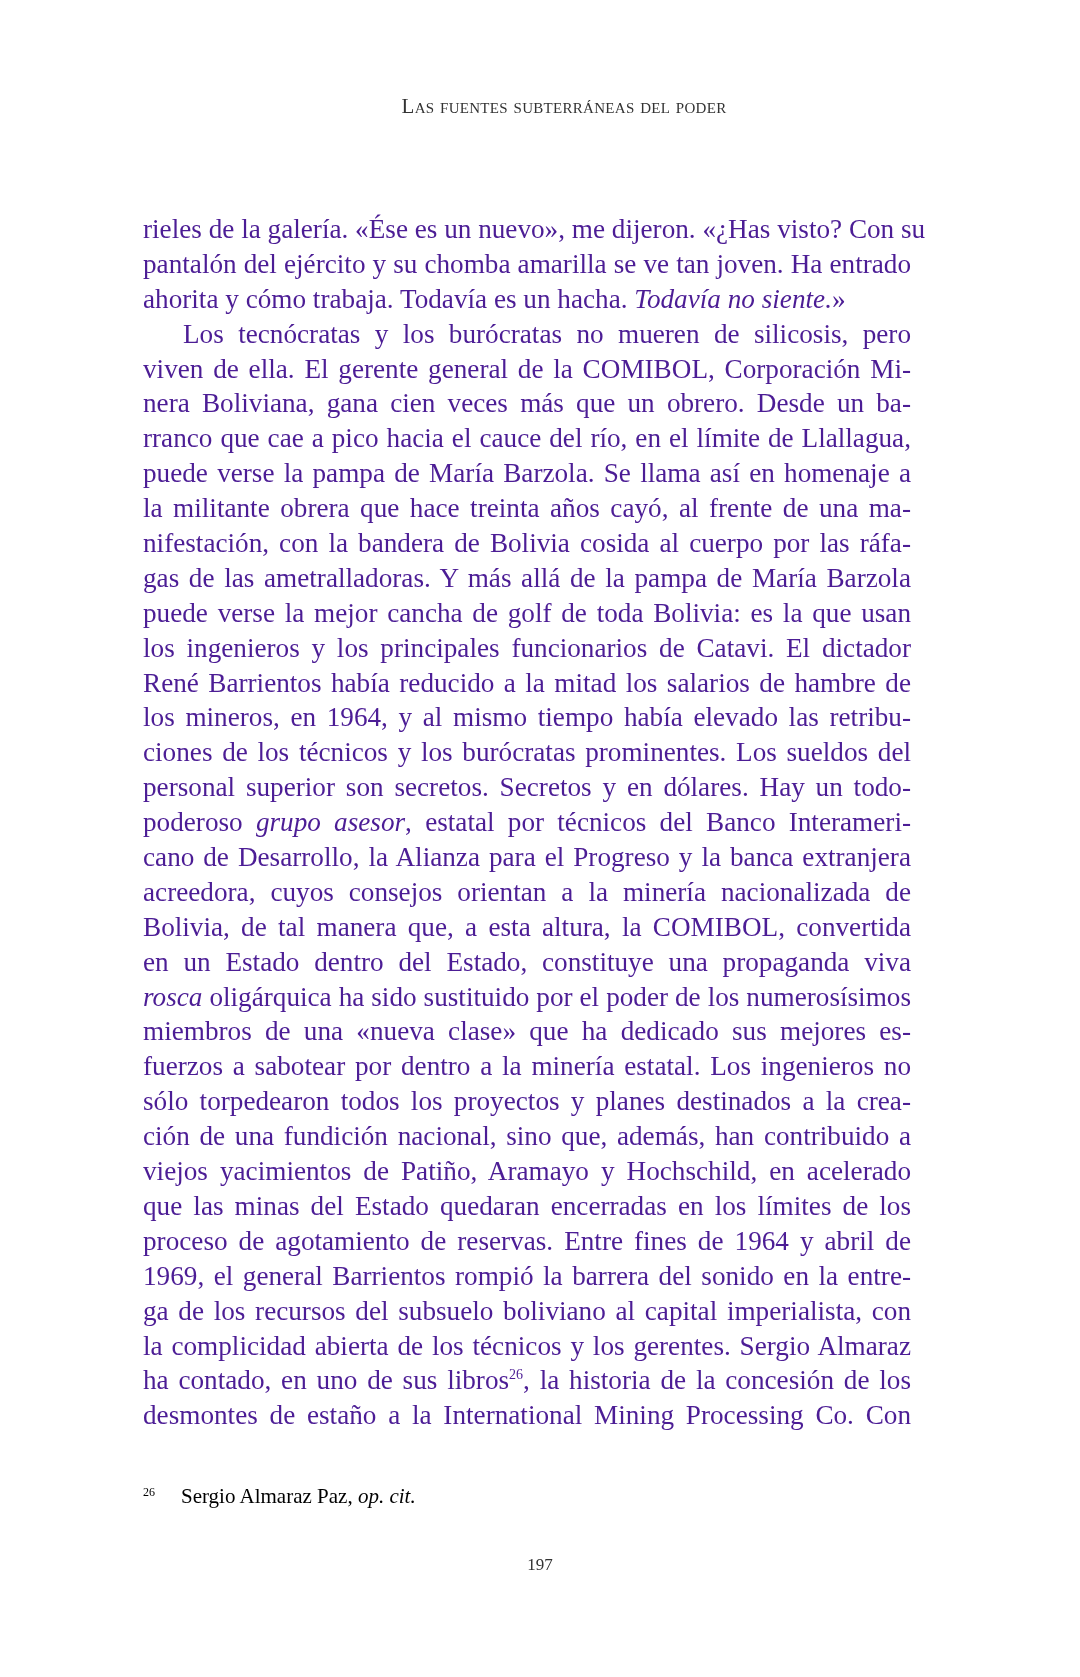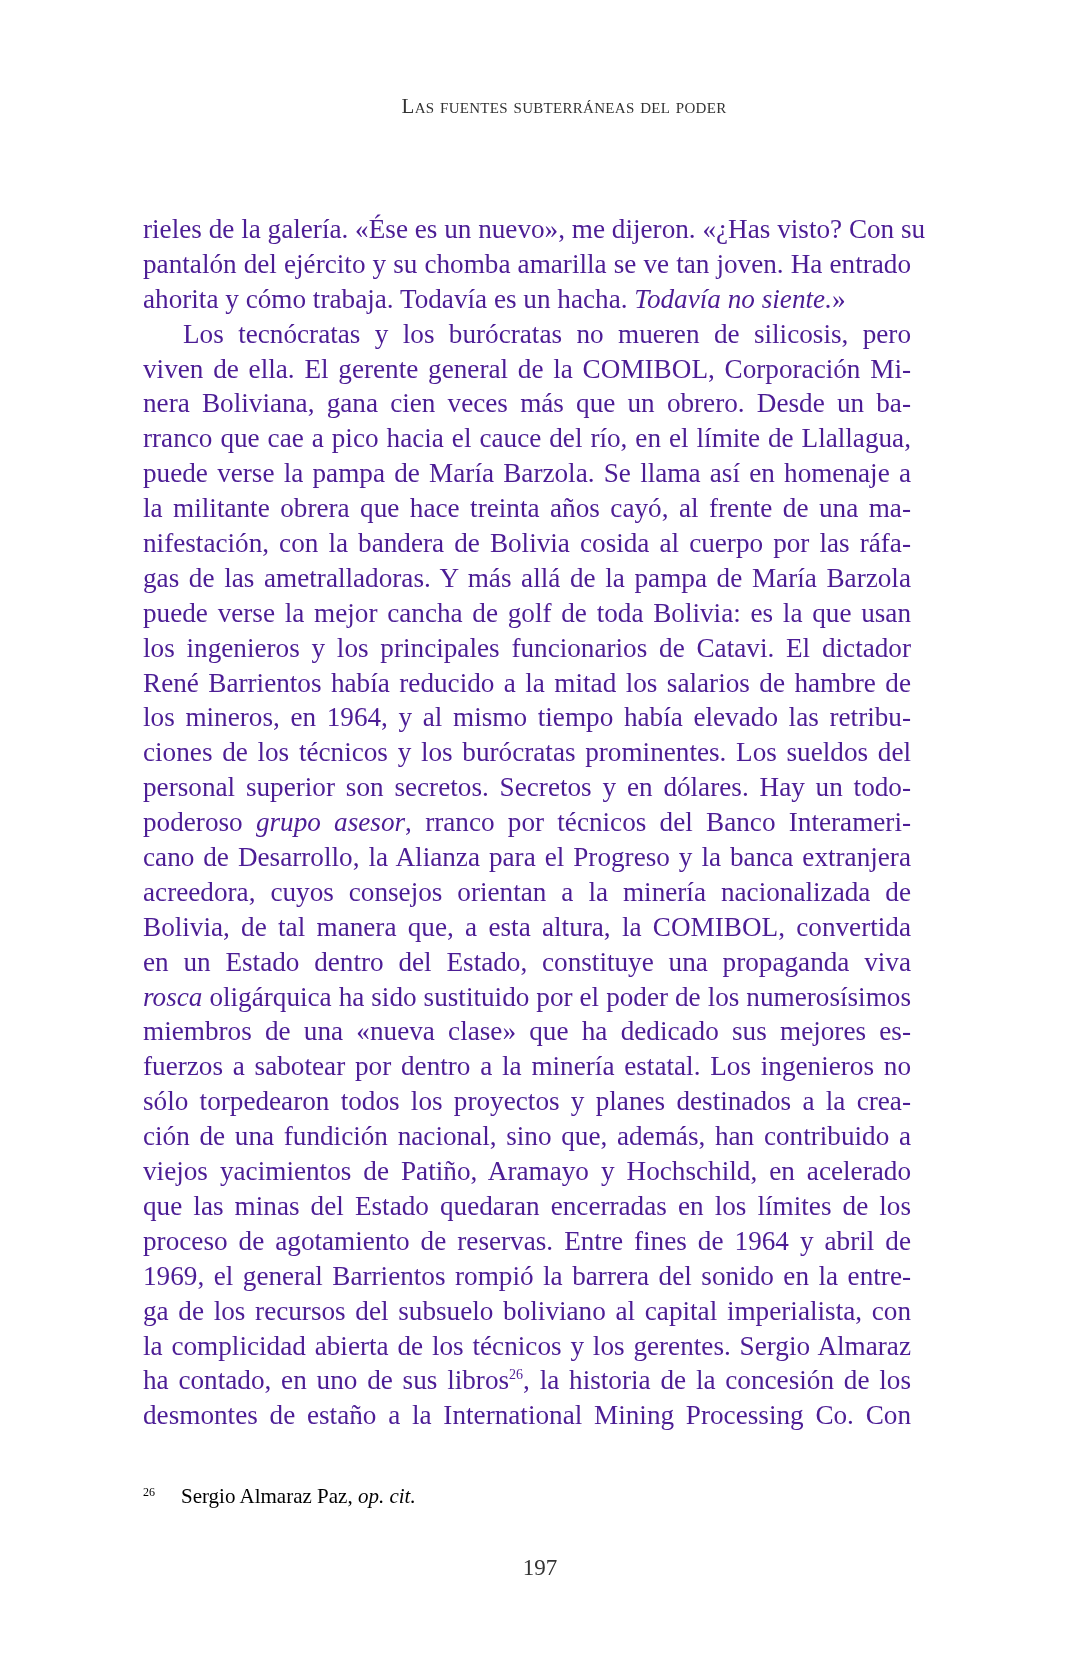--- a/index.html
+++ b/index.html
@@ -55,21 +55,21 @@
     vertical-align: 7px;
     display: inline-block;
     width: 38px;
   }
   .page-number {
     position: absolute;
     top: 1555px;
     left: 0;
     width: 1080px;
     text-align: center;
-    font-size: 23px;
+    font-size: 17px;
     color: #333;
   }
   sup.fnref { font-size: 14px; vertical-align: 10px; line-height: 0; }
   em { font-style: italic; }
 </style>
 </head>
 <body>
 
 <div class="running-head">Las fuentes subterráneas del poder</div>
 
@@ -84,21 +84,21 @@
   <span class="line">puede verse la pampa de María Barzola. Se llama así en homenaje a</span>
   <span class="line">la militante obrera que hace treinta años cayó, al frente de una ma-</span>
   <span class="line">nifestación, con la bandera de Bolivia cosida al cuerpo por las ráfa-</span>
   <span class="line">gas de las ametralladoras. Y más allá de la pampa de María Barzola</span>
   <span class="line">puede verse la mejor cancha de golf de toda Bolivia: es la que usan</span>
   <span class="line">los ingenieros y los principales funcionarios de Catavi. El dictador</span>
   <span class="line">René Barrientos había reducido a la mitad los salarios de hambre de</span>
   <span class="line">los mineros, en 1964, y al mismo tiempo había elevado las retribu-</span>
   <span class="line">ciones de los técnicos y los burócratas prominentes. Los sueldos del</span>
   <span class="line">personal superior son secretos. Secretos y en dólares. Hay un todo-</span>
-  <span class="line"><span>poderoso</span> <em>grupo asesor</em><span>, rranco por técnicos del Banco Interameri-</span></span>
+  <span class="line"><span>poderoso</span> <em>grupo asesor</em><span>, estatal por técnicos del Banco Interameri-</span></span>
   <span class="line">cano de Desarrollo, la Alianza para el Progreso y la banca extranjera</span>
   <span class="line">acreedora, cuyos consejos orientan a la minería nacionalizada de</span>
   <span class="line">Bolivia, de tal manera que, a esta altura, la COMIBOL, convertida</span>
   <span class="line">en un Estado dentro del Estado, constituye una propaganda viva</span>
   <span class="line"><em>rosca</em><span> oligárquica ha sido sustituido por el poder de los numerosísimos</span></span>
   <span class="line">miembros de una «nueva clase» que ha dedicado sus mejores es-</span>
   <span class="line">fuerzos a sabotear por dentro a la minería estatal. Los ingenieros no</span>
   <span class="line">sólo torpedearon todos los proyectos y planes destinados a la crea-</span>
   <span class="line">ción de una fundición nacional, sino que, además, han contribuido a</span>
   <span class="line">viejos yacimientos de Patiño, Aramayo y Hochschild, en acelerado</span>

